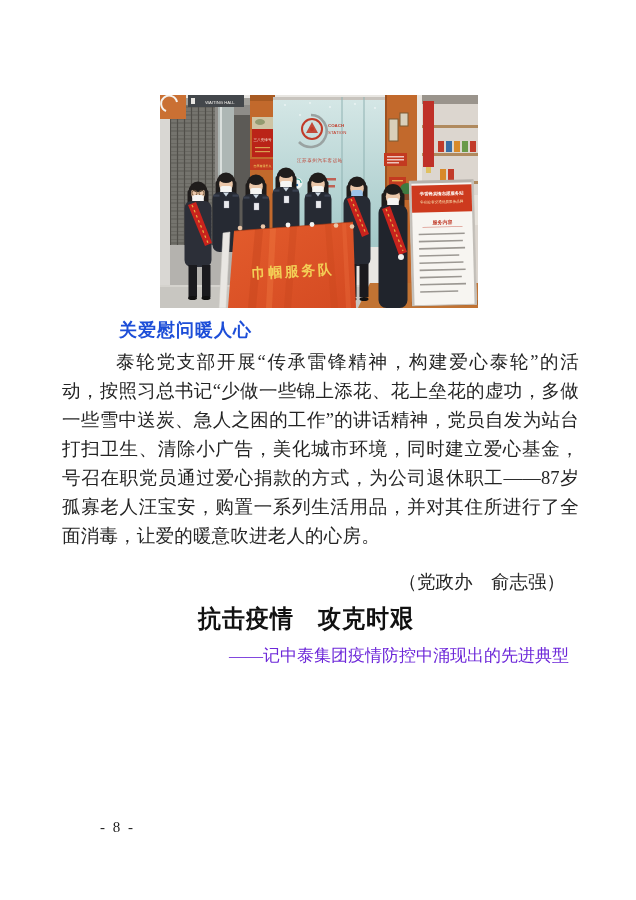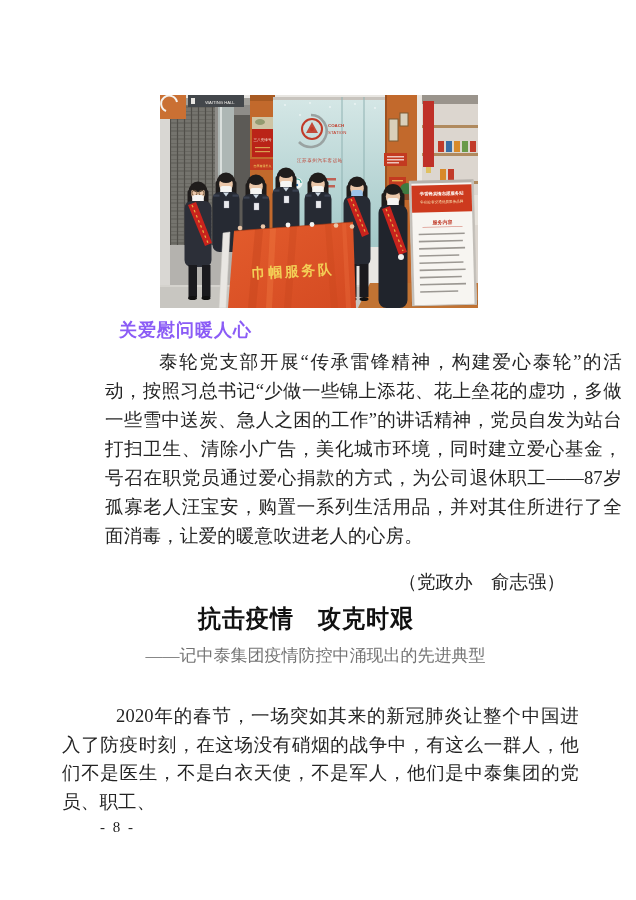--- a/index.html
+++ b/index.html
@@ -4,41 +4,41 @@
 <style>
   html,body{margin:0;padding:0;background:#ffffff;}
   .page{
     position:relative;width:636px;height:900px;background:#ffffff;overflow:hidden;
     font-family:"Liberation Serif","DejaVu Serif",serif;color:#1c1c1c;
   }
   .photo{position:absolute;left:160px;top:95px;width:318px;height:213px;}
   .photo svg{display:block;width:100%;height:100%;}
   .heading{
     position:absolute;left:119px;top:318px;margin:0;
-    font-size:18px;font-weight:bold;letter-spacing:1px;color:#8b5cf6;
+    font-size:18px;font-weight:bold;letter-spacing:1px;color:#1d4ed8;
   }
   .para{
     position:absolute;left:62px;width:517px;margin:0;
     font-size:18.5px;line-height:29px;text-indent:54px;
     text-align:justify;color:#242424;letter-spacing:0.2px;
   }
-  .para1{top:348px;margin-left:43px;}
+  .para1{top:348px;}
   .para2{top:702px;line-height:28.5px;}
   .byline{
     position:absolute;left:62px;top:552px;width:517px;margin:16px;box-sizing:border-box;
     font-size:18.5px;line-height:29px;text-align:right;padding-right:30px;color:#242424;
   }
   .title{
     position:absolute;left:-12px;top:603px;width:636px;margin:0;text-align:center;
     font-size:23px;font-weight:bold;letter-spacing:1px;color:#111;
     transform:scaleY(1.08);
   }
   .subtitle{
     position:absolute;left:62px;top:643px;width:517px;margin:0;box-sizing:border-box;
-    font-size:17px;line-height:26px;text-align:center;padding-right:10px;color:#737373;
+    font-size:17px;line-height:26px;text-align:right;padding-right:10px;color:#6d28d9;
   }
   .pagenum{
     position:absolute;left:100px;top:819px;font-size:15px;letter-spacing:2px;color:#222;
   }
 </style>
 </head>
 <body>
 
 <div class="page">
 
@@ -303,16 +303,15 @@
       </g>
     </svg>
   </div>
 
   <h2 class="heading">关爱慰问暖人心</h2>
   <p class="para para1">泰轮党支部开展“传承雷锋精神，构建爱心泰轮”的活动，按照习总书记“少做一些锦上添花、花上垒花的虚功，多做一些雪中送炭、急人之困的工作”的讲话精神，党员自发为站台打扫卫生、清除小广告，美化城市环境，同时建立爱心基金，号召在职党员通过爱心捐款的方式，为公司退休职工——87岁孤寡老人汪宝安，购置一系列生活用品，并对其住所进行了全面消毒，让爱的暖意吹进老人的心房。</p>
   <p class="byline">（党政办　俞志强）</p>
 
   <h1 class="title">抗击疫情　攻克时艰</h1>
   <p class="subtitle">——记中泰集团疫情防控中涌现出的先进典型</p>
-  <p class="para para2">2020年的春节，一场突如其来的新冠肺炎让整个中国进入了防疫时刻，在这场没有硝烟的战争中，有这么一群人，他们不是医生，不是白衣天使，不是军人，他们是中泰集团的党员、职工、</p>
 
   <div class="pagenum">- 8 -</div>
 </div>
 
 </body></html>

